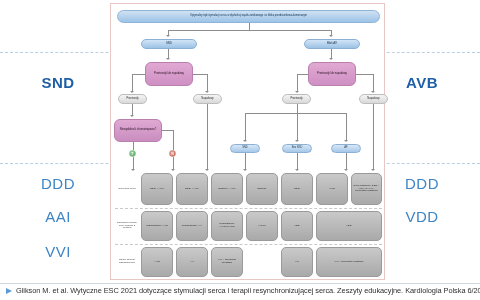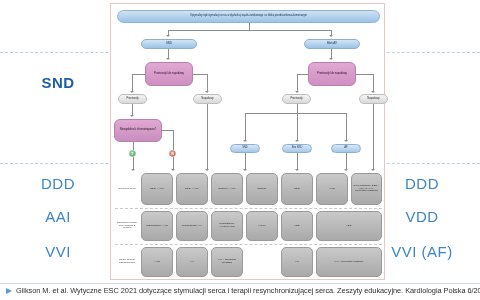--- a/index.html
+++ b/index.html
@@ -164,23 +164,23 @@
 <div id="slide">
 
   <div class="guide" style="top:52px;"></div>
   <div class="guide" style="top:163px;"></div>
 
   <div class="side-label head col-left" style="top:74px;">SND</div>
   <div class="side-label mode col-left" style="top:175px;">DDD</div>
   <div class="side-label mode col-left" style="top:208px;">AAI</div>
   <div class="side-label mode col-left" style="top:243px;">VVI</div>
 
+  <div class="side-label head col-right" style="top:74px;">AVB</div>
   <div class="side-label mode col-right" style="top:175px;">DDD</div>
   <div class="side-label mode col-right" style="top:208px;">VDD</div>
-  <div class="side-label mode col-right" style="top:243px;">VVI (AF)</div>
 
   <div id="panel">
 
     <div class="node n-title" style="left:6px; top:6px; width:263px; height:13px;">Optymalny tryb stymulacji serca w dysfunkcji węzła zatokowego i w bloku przedsionkowo-komorowym</div>
 
     <div class="ln-v" style="left:138px; top:19px; height:7px;"></div>
     <div class="ln-h" style="left:57px;  top:26px; width:163px;"></div>
     <div class="ln-v" style="left:57px;  top:26px; height:6px;"></div>
     <div class="ln-v" style="left:220px; top:26px; height:6px;"></div>
     <div class="arw" style="left:55px;  top:31px;"></div>

